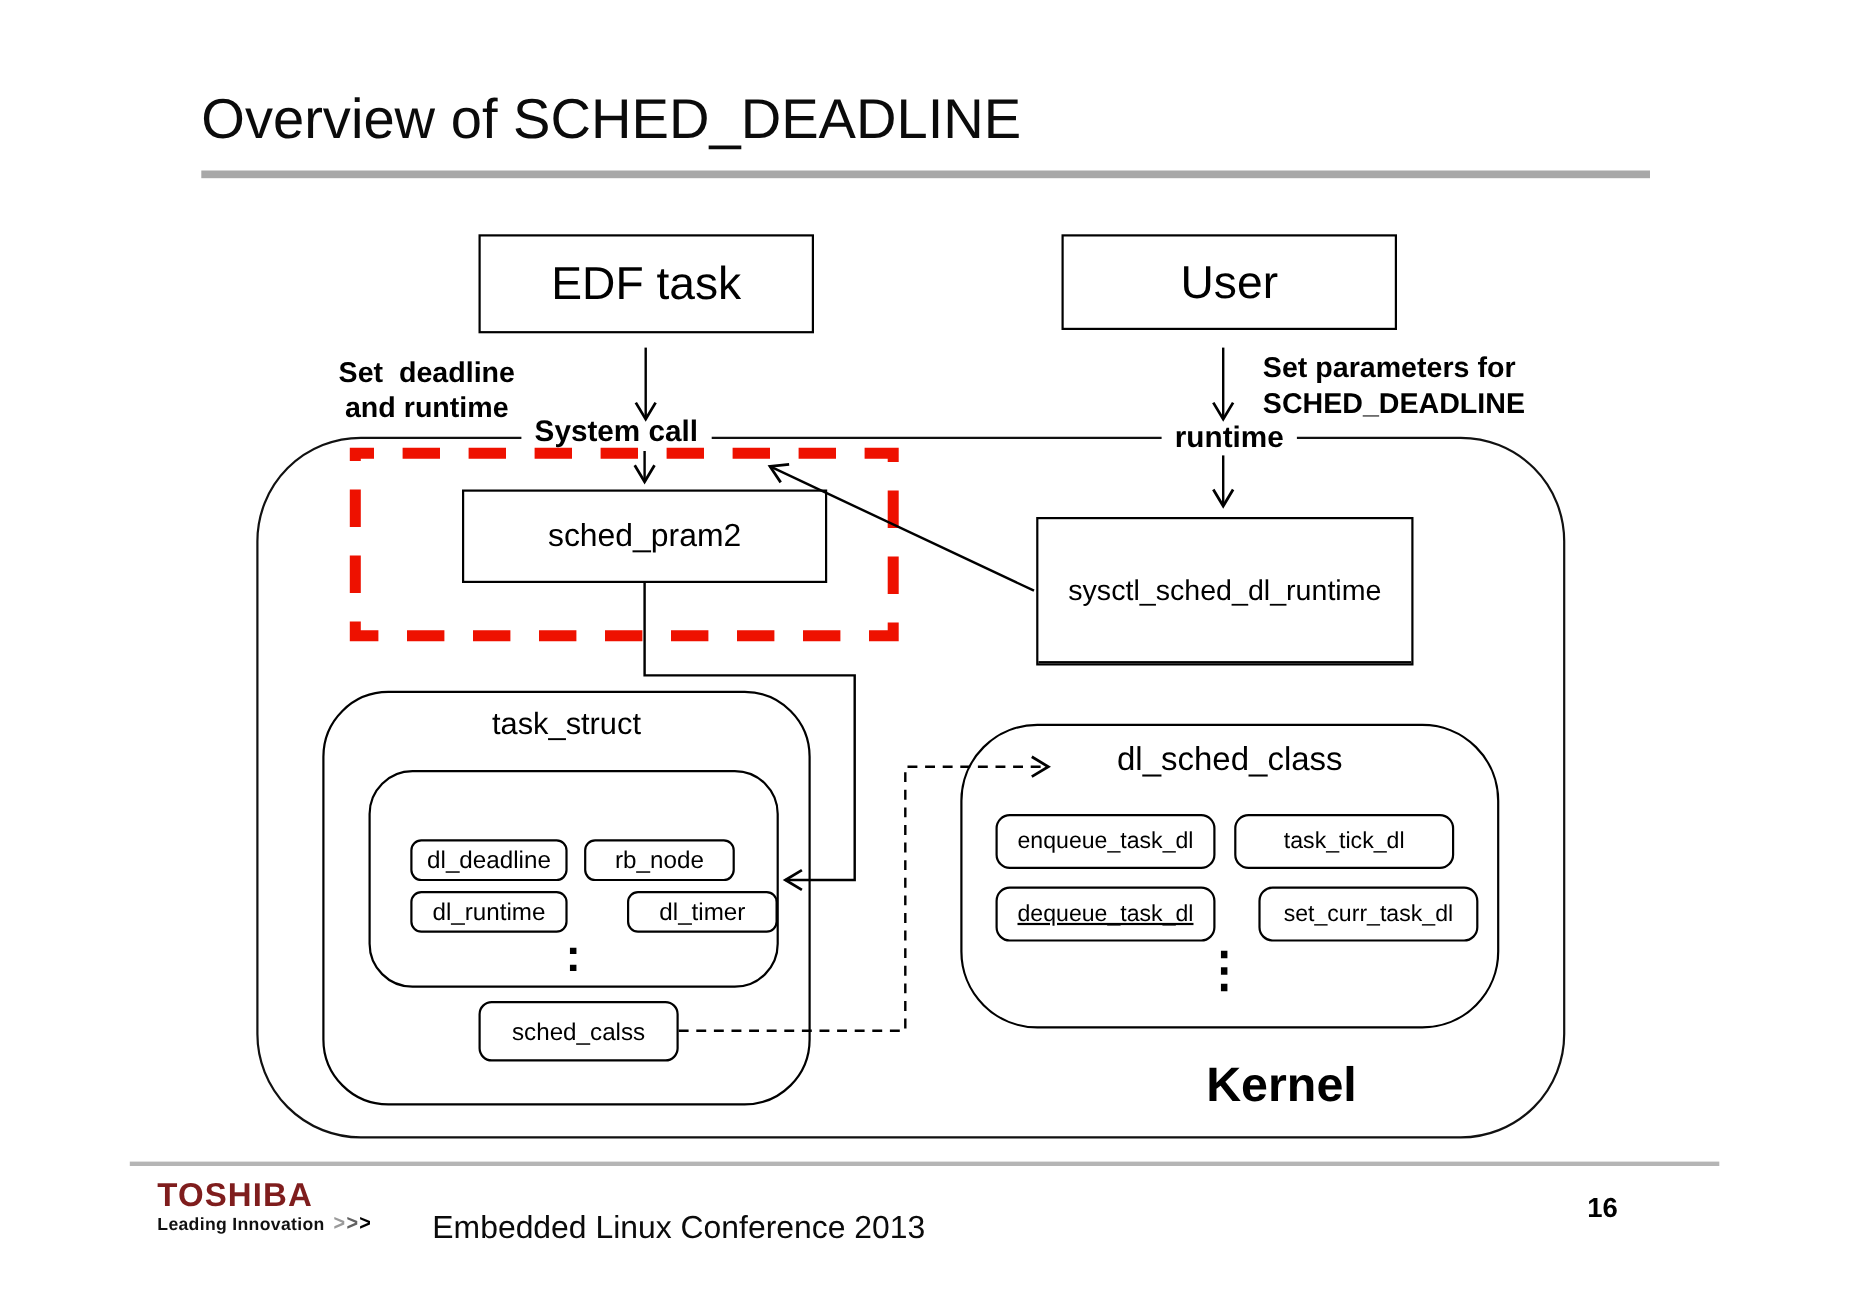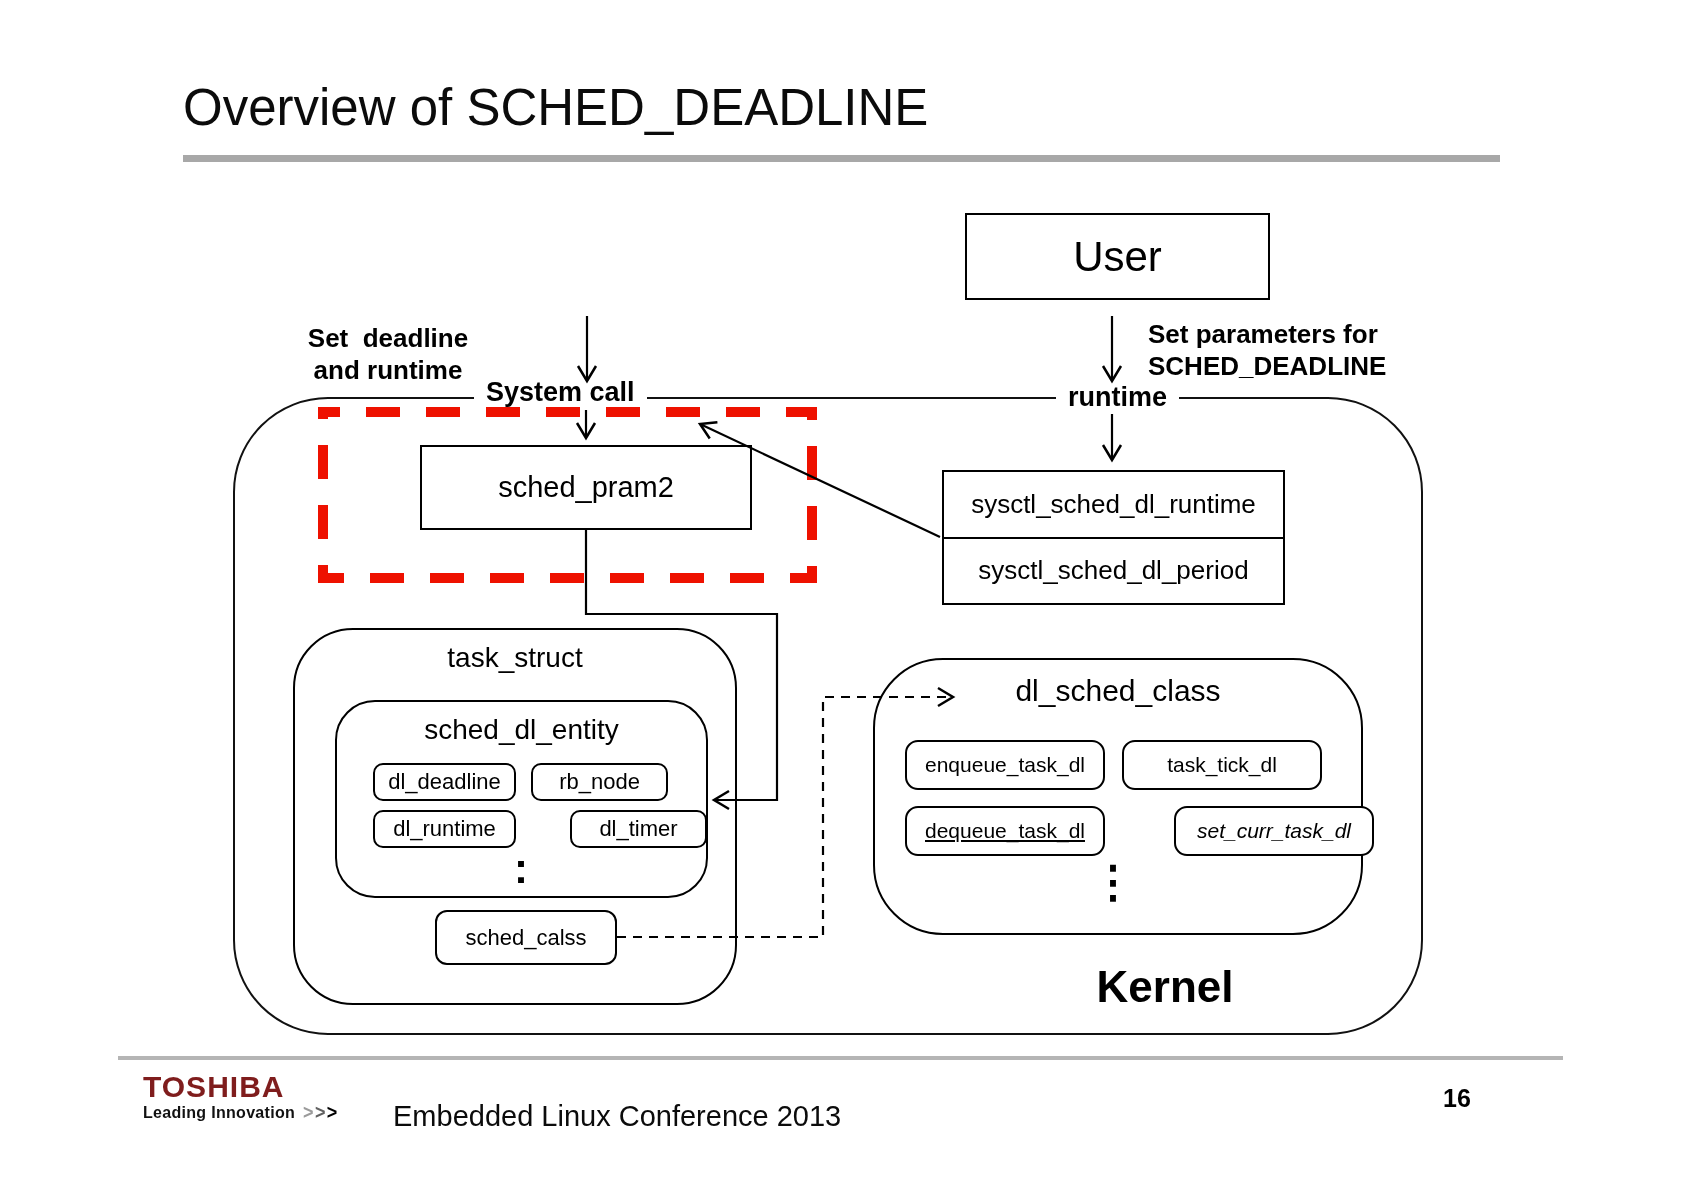--- a/index.html
+++ b/index.html
@@ -51,21 +51,21 @@
   .entity-ellipsis{left:481px;top:845px;width:80px;text-align:center;font-size:42px;font-weight:bold;z-index:2;}
   .calss-box{left:435px;top:910px;width:182px;height:55px;border-radius:12px;font-size:22px;z-index:2;}
 
   
   .class-box{left:873px;top:658px;width:490px;height:277px;border-radius:70px;z-index:1;}
   .class-title{left:873px;top:674px;width:490px;text-align:center;font-size:30px;z-index:2;}
   .method-box{border:2.5px solid #000;border-radius:13px;font-size:21px;z-index:2;background:#fff;box-sizing:border-box;}
   .m-enqueue{left:905px;top:740px;width:200px;height:50px;}
   .m-tick{left:1122px;top:740px;width:200px;height:50px;}
   .m-dequeue{left:905px;top:806px;width:200px;height:50px;text-decoration:underline;}
-  .m-setcurr{left:1174px;top:806px;width:200px;height:50px;font-style:italic;}
+  .m-setcurr{left:1144px;top:806px;width:200px;height:50px;}
   .class-ellipsis{left:1073px;top:860px;width:80px;text-align:center;font-size:44px;font-weight:bold;z-index:2;line-height:44px;}
 
   .kernel-label{left:1080px;top:962px;width:170px;text-align:center;font-weight:bold;font-size:44px;z-index:2;}
 
   
   .overlay{left:0;top:0;z-index:3;pointer-events:none;}
 
   
   .footer-rule{left:118px;top:1056px;width:1445px;height:4px;background:#b5b5b5;}
   .brand{left:143px;top:1072px;font-size:30px;font-weight:800;letter-spacing:1px;color:#7f1d1d;line-height:30px;}
@@ -78,46 +78,47 @@
   .page-num{left:1443px;top:1084px;font-size:25px;font-weight:bold;}
 </style>
 </head>
 <body>
 
 <div id="slide">
 
   <div class="abs title">Overview of SCHED_DEADLINE</div>
   <div class="abs title-rule"></div>
 
+  <div class="abs rect-box ctr edf-box">
+    <span>EDF task</span>
+  </div>
   <div class="abs rect-box ctr user-box">
     <span>User</span>
   </div>
 
   <div class="abs bold-note note-left prewrap">Set  deadline
 and runtime</div>
   <div class="abs bold-note note-right prewrap">Set parameters for
 SCHED_DEADLINE</div>
 
   <div class="abs kernel-box"></div>
   <div class="abs edge-label syscall-label">System call</div>
   <div class="abs edge-label procfs-label">runtime</div>
 
   <div class="abs rect-box ctr pram2-box">
     <span>sched_pram2</span>
   </div>
 
   <div class="abs rect-box sysctl-box">
     <div class="sysctl-row first">sysctl_sched_dl_runtime</div>
-    <div class="sysctl-row">sysctl_sched_dl_period</div>
   </div>
 
   <div class="abs round-box task-struct-box"></div>
   <div class="abs task-struct-title">task_struct</div>
   <div class="abs round-box entity-box"></div>
-  <div class="abs entity-title">sched_dl_entity</div>
   <div class="abs field-box ctr f-dl-deadline">dl_deadline</div>
   <div class="abs field-box ctr f-rb-node">rb_node</div>
   <div class="abs field-box ctr f-dl-runtime">dl_runtime</div>
   <div class="abs field-box ctr f-dl-timer">dl_timer</div>
   <div class="abs entity-ellipsis">:</div>
   <div class="abs round-box ctr calss-box">
     <span>sched_calss</span>
   </div>
 
   <div class="abs round-box class-box"></div>

